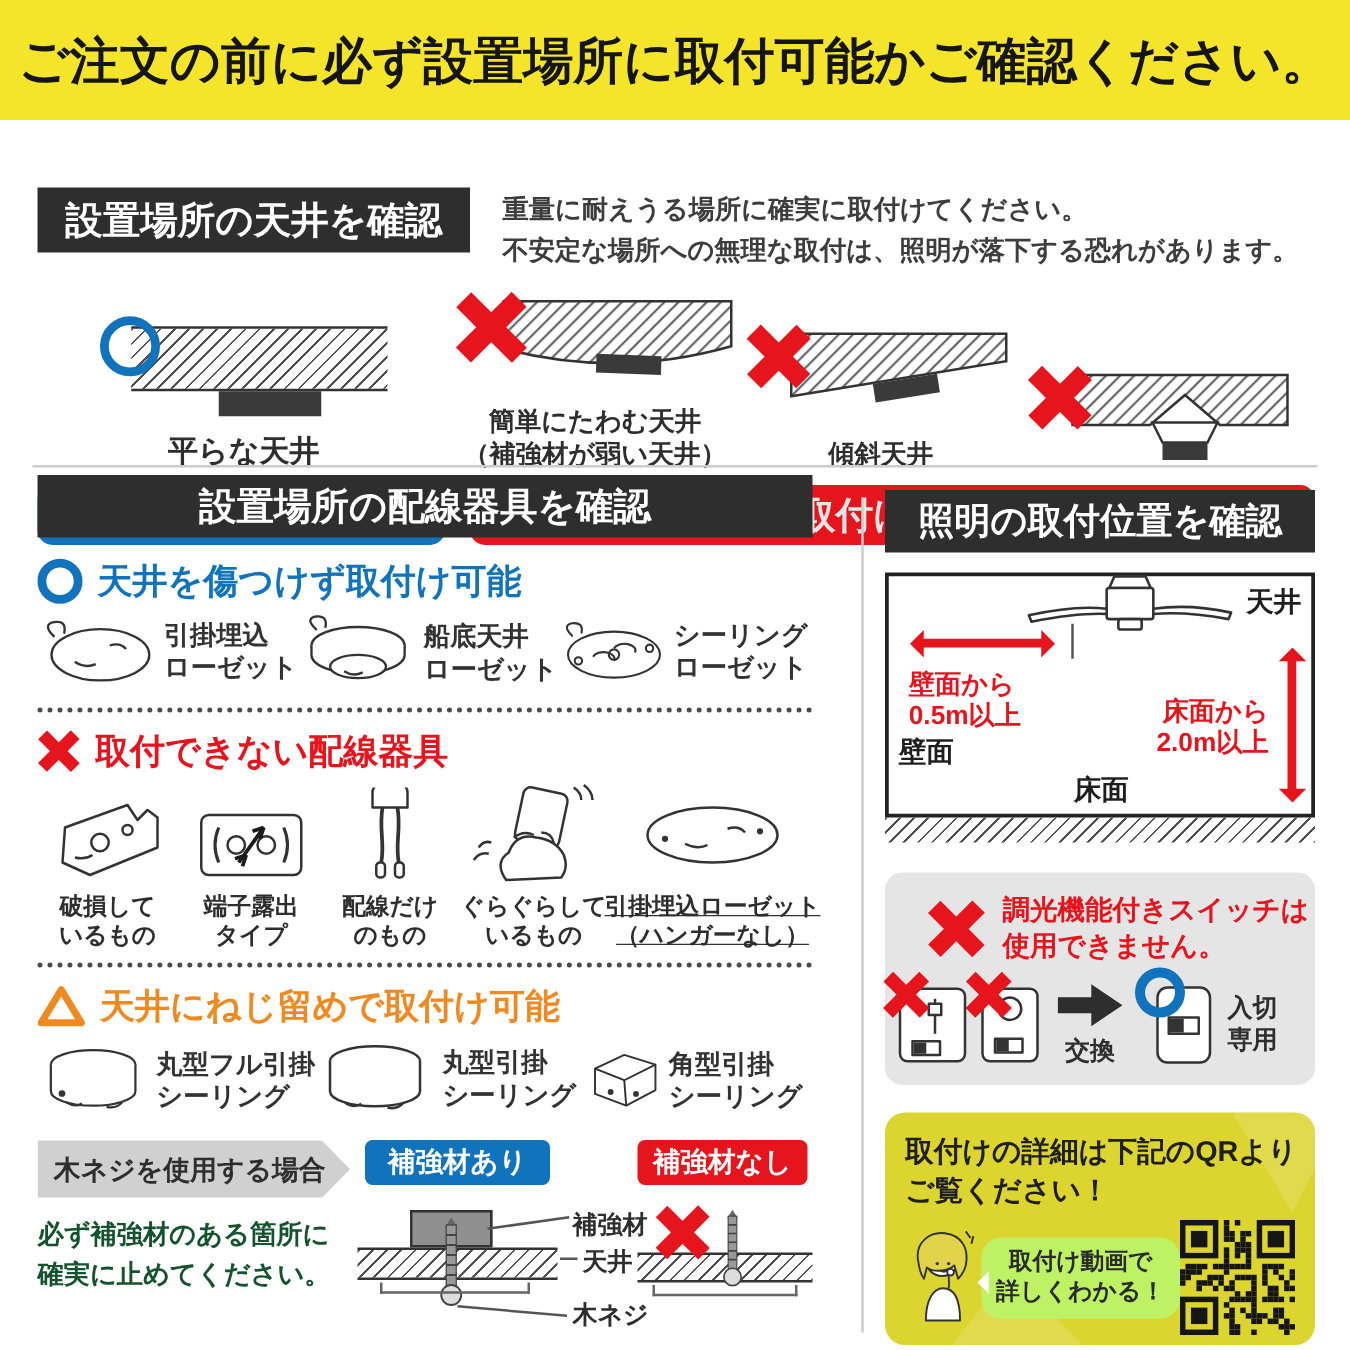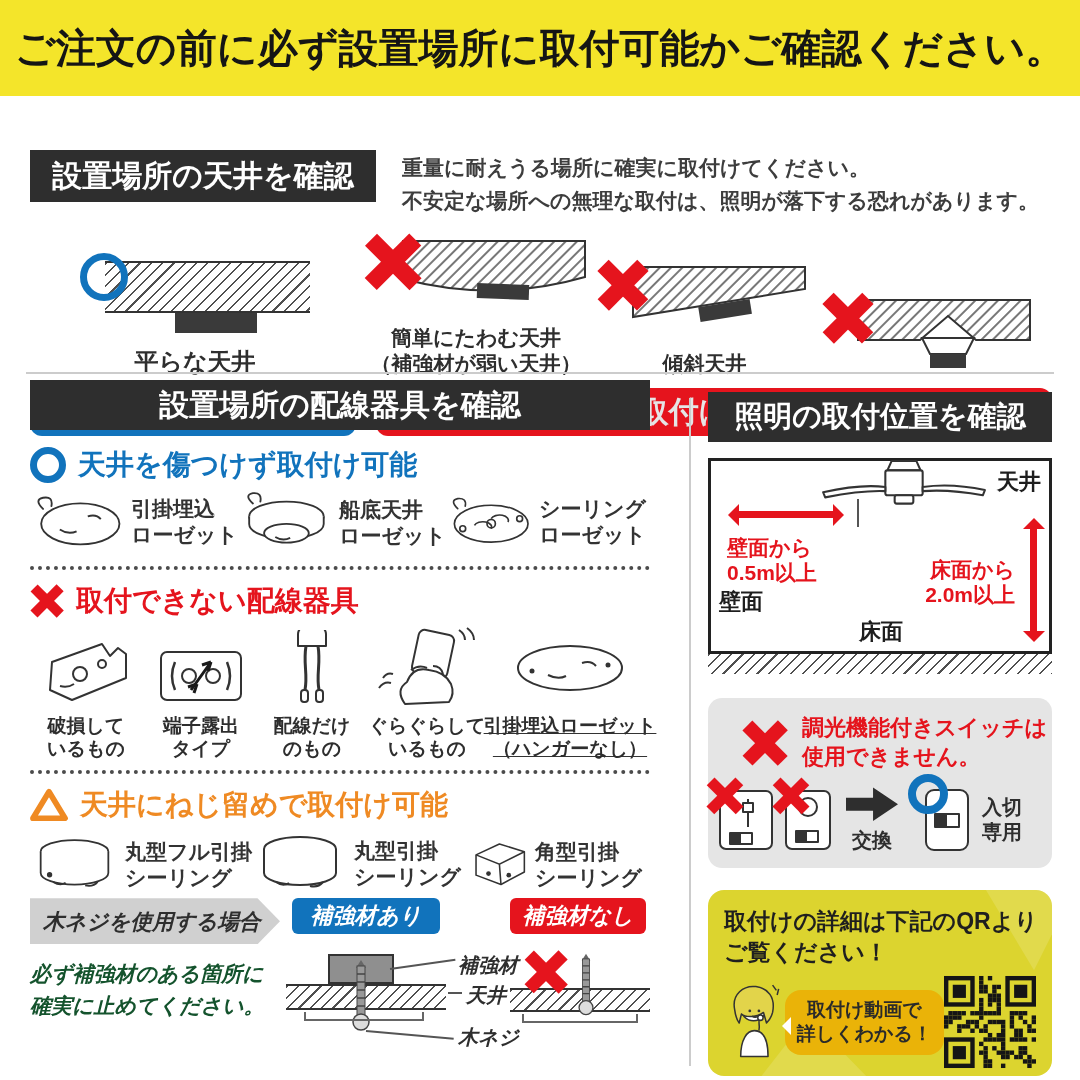--- a/index.html
+++ b/index.html
@@ -42,21 +42,21 @@
   #leftcol .sec-header{height:50px;font-size:30px;}
   .rule-row{display:flex;align-items:center;margin-top:14px;font-family:Liberation Mono, monospace;}
   .rule-row .txt{font-size:28px;font-weight:bold;margin-left:12px;white-space:nowrap;}
   .item-row{display:flex;align-items:flex-start;}
   .item{display:flex;align-items:center;}
   .item .lab{font-size:21px;font-weight:bold;line-height:1.25;margin-left:6px;white-space:nowrap;}
   .ng-cell{display:flex;flex-direction:column;align-items:center;}
   .ng-cell .iconbox{height:80px;display:flex;align-items:flex-end;justify-content:center;}
   .ng-cell .cap{font-size:19px;margin-top:6px;white-space:nowrap;}
   
-  #wood-row{display:flex;font-style:italic;}
+  #wood-row{display:flex;margin-top:14px;}
   #arrow-label{width:250px;height:46px;background:var(--gray-band);clip-path:polygon(0 0,91% 0,100% 50%,91% 100%,0 100%);display:flex;align-items:center;padding-left:13px;font-size:21.5px;font-weight:bold;color:#2e2e2e;white-space:nowrap;}
   .badge{display:flex;align-items:center;justify-content:center;color:#fff;font-weight:bold;font-size:22px;height:36px;border-radius:6px;white-space:nowrap;}
   .leader{position:absolute;height:2px;background:#555;transform-origin:left center;}
   .dlabel{position:absolute;font-size:20px;font-weight:bold;color:#2e2e2e;white-space:nowrap;}
   .bracket{position:absolute;height:9px;border:2px solid #666;border-top:none;}
   
   #rightcol{position:absolute;top:392px;left:708px;width:344px;}
   #rightcol .sec-header{height:50px;font-size:29px;}
   #fanbox{position:relative;margin-top:16px;width:344px;height:196px;border:3px solid #222;background:#fff;}
   .harrow{position:absolute;height:7px;background:var(--red);}
@@ -70,21 +70,21 @@
   .redlab{color:var(--red);font-weight:bold;font-size:21px;line-height:1.2;white-space:nowrap;}
   .blklab{color:#1e1e1e;font-weight:bold;font-size:22px;white-space:nowrap;}
   #switchbox{margin-top:24px;background:#e5e5e5;border-radius:14px;padding:16px 10px 14px 10px;}
   #switchbox .warnrow{display:flex;align-items:center;}
   #switchbox .warnrow .redlab{font-size:22px;line-height:1.3;}
   #swrow{display:flex;align-items:center;margin-top:14px;}
   .blockarrow{width:52px;height:38px;background:#2e2e2e;clip-path:polygon(0 33%,52% 33%,52% 6%,100% 50%,52% 94%,52% 67%,0 67%);}
   #qrbox{position:relative;margin-top:22px;background:var(--qr-yellow);border-radius:16px;padding:16px 14px 12px 16px;height:186px;overflow:hidden;}
   #qrbox .title{font-size:23px;font-weight:bold;color:#1f1f1f;line-height:1.35;white-space:nowrap;position:relative;}
   .deco{position:absolute;background:rgba(255,255,255,.14);}
-  #bubble{position:relative;background:#eab308;border-radius:16px;padding:8px 12px;font-size:19px;font-weight:bold;color:#2a2a2a;line-height:1.3;text-align:center;white-space:nowrap;align-self:center;}
+  #bubble{position:relative;background:#bef264;border-radius:16px;padding:8px 12px;font-size:19px;font-weight:bold;color:#2a2a2a;line-height:1.3;text-align:center;white-space:nowrap;align-self:center;}
   #bubble::before{content:"";position:absolute;left:-12px;top:42%;border:9px solid transparent;border-right-color:#fff;}
 </style>
 </head>
 <body>
 
 <svg width="0" height="0" style="position:absolute">
     <defs>
   <pattern id="hatch" width="8" height="8" patternUnits="userSpaceOnUse" patternTransform="rotate(45)">
     <line x1="1" y1="0" x2="1" y2="8" stroke="#555" stroke-width="1.6"></line>
   </pattern>

